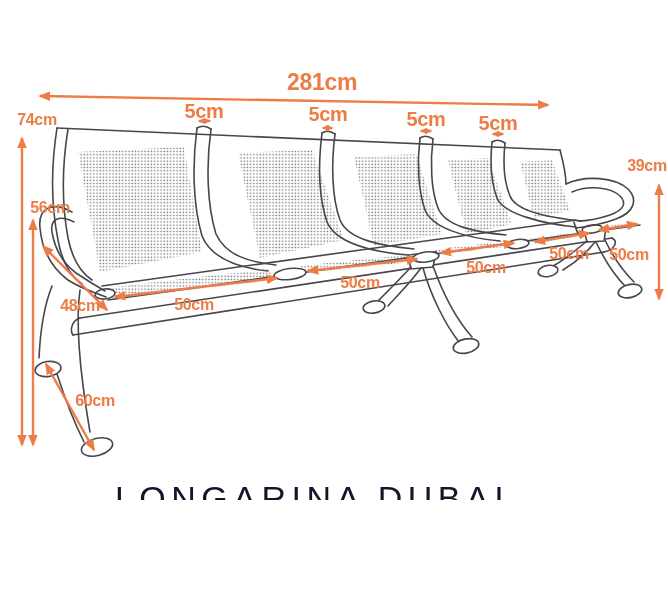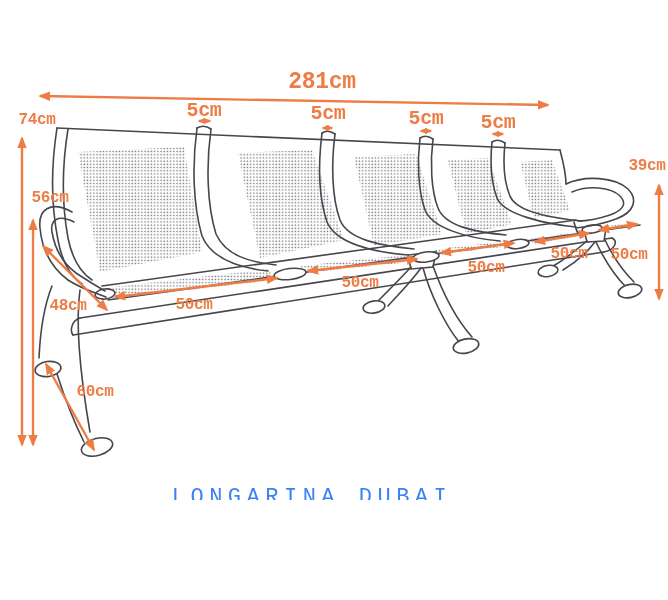--- a/index.html
+++ b/index.html
@@ -1,30 +1,30 @@
 <!DOCTYPE html>
 <html><head>
 <meta charset="utf-8">
 <style>
   html,body{margin:0;padding:0;background:#ffffff;}
   .canvas{
     position:relative;width:668px;height:500px;background:#ffffff;
-    font-family:Liberation Mono, monospace;overflow:hidden;
+    font-family:Liberation Sans, sans-serif;overflow:hidden;
   }
   .artwork{position:absolute;left:0;top:0;}
   .dim{
     position:absolute;transform:translate(-50%,-50%);
     color:#EE7C45;font-weight:700;font-size:16px;letter-spacing:-0.3px;
     white-space:nowrap;line-height:1;
   }
   .dim.big{font-size:23px;}
   .dim.small{font-size:20px;}
   .title{
     position:absolute;left:312px;top:498px;transform:translate(-50%,-50%);
-    color:#3b82f6;font-size:22px;font-weight:300;letter-spacing:5.5px;
+    color:#0f172a;font-size:34px;font-weight:300;letter-spacing:5.5px;
     white-space:nowrap;line-height:1;
   }
 </style>
 </head>
 <body>
 
 <div class="canvas">
 
   <svg class="artwork" width="668" height="600" viewBox="0 0 668 600">
     <defs>
@@ -157,23 +157,23 @@
       <path d="M308,271 L417,259" marker-start="url(#as)" marker-end="url(#ae)"></path>
       <path d="M441,253 L514,243" marker-start="url(#as)" marker-end="url(#ae)"></path>
       <path d="M535,242 L589,233" marker-start="url(#as)" marker-end="url(#ae)"></path>
       <path d="M599,230 L637,224" marker-start="url(#as)" marker-end="url(#ae)"></path>
       <path d="M659,185 L659,299" marker-start="url(#as)" marker-end="url(#ae)"></path>
     </g>
   </svg>
 
   <div class="dim big" style="left:322px;top:82px">281cm</div>
   <div class="dim" style="left:37px;top:120px">74cm</div>
-  <div class="dim" style="left:50px;top:198px">56cm</div>
-  <div class="dim" style="left:68px;top:306px">48cm</div>
-  <div class="dim" style="left:95px;top:392px">60cm</div>
+  <div class="dim" style="left:50px;top:208px">56cm</div>
+  <div class="dim" style="left:80px;top:306px">48cm</div>
+  <div class="dim" style="left:95px;top:401px">60cm</div>
   <div class="dim small" style="left:204px;top:111px">5cm</div>
   <div class="dim small" style="left:328px;top:114px">5cm</div>
   <div class="dim small" style="left:426px;top:119px">5cm</div>
   <div class="dim small" style="left:498px;top:123px">5cm</div>
   <div class="dim" style="left:194px;top:305px">50cm</div>
   <div class="dim" style="left:360px;top:283px">50cm</div>
   <div class="dim" style="left:486px;top:268px">50cm</div>
   <div class="dim" style="left:569px;top:254px">50cm</div>
   <div class="dim" style="left:629px;top:255px">50cm</div>
   <div class="dim" style="left:647px;top:166px">39cm</div>

